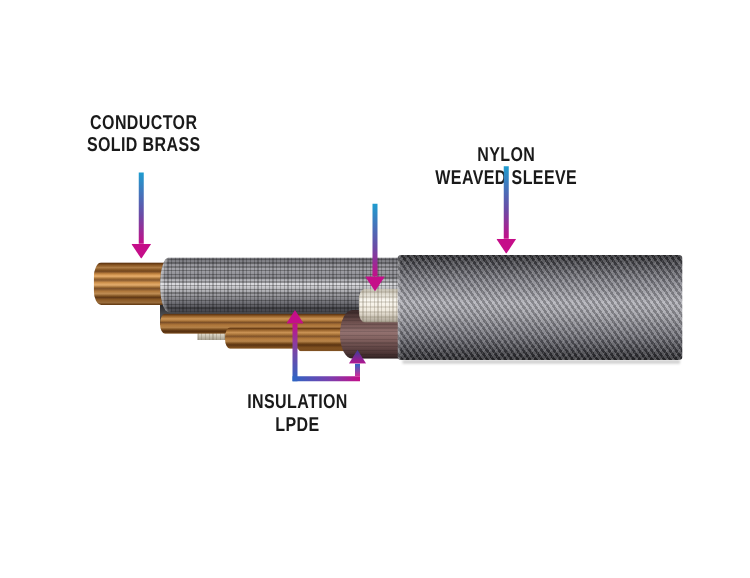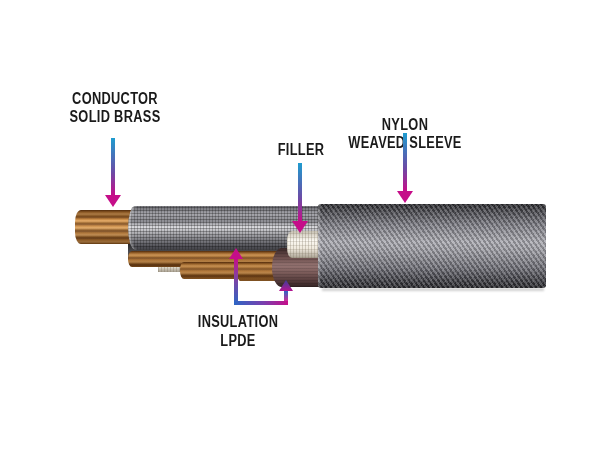--- a/index.html
+++ b/index.html
@@ -108,23 +108,20 @@
 <div id="stage">
 
   <div class="label" id="lbl-conductor">
     <div class="ln">CONDUCTOR</div>
     <div class="ln">SOLID BRASS</div>
   </div>
   <div class="label" id="lbl-nylon">
     <div class="ln">NYLON</div>
     <div class="ln">WEAVED SLEEVE</div>
   </div>
-  <div class="label" id="lbl-filler">
-    <div class="ln">FILLER</div>
-  </div>
   <div class="label" id="lbl-insulation">
     <div class="ln">INSULATION</div>
     <div class="ln">LPDE</div>
   </div>
 
   <div class="shaft-v" id="arr-conductor-shaft"></div>
   <div class="head-down" id="arr-conductor-head"></div>
 
   <div class="shaft-v" id="arr-nylon-shaft"></div>
   <div class="head-down" id="arr-nylon-head"></div>

